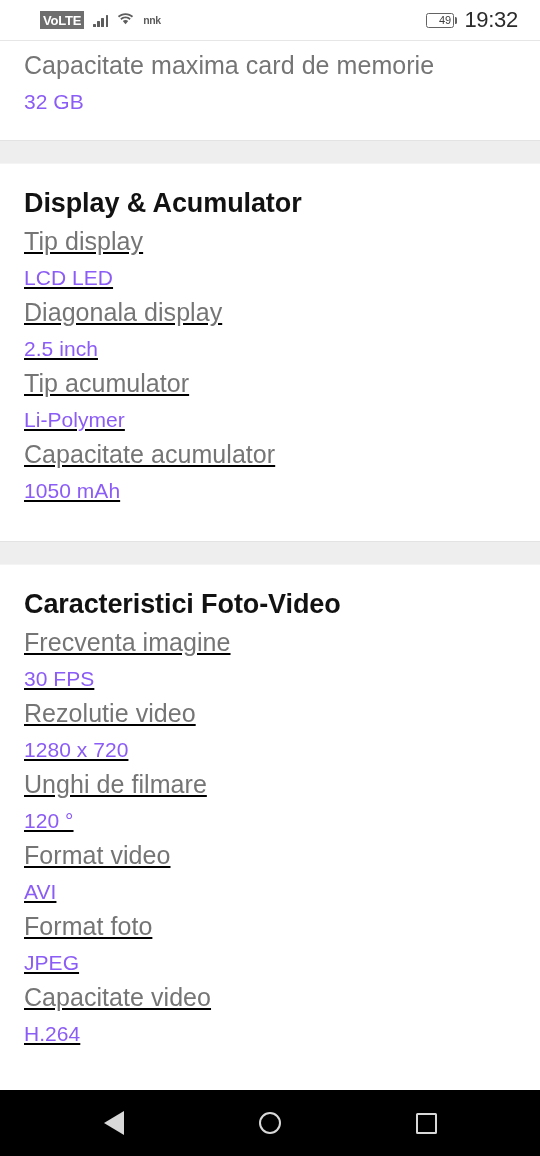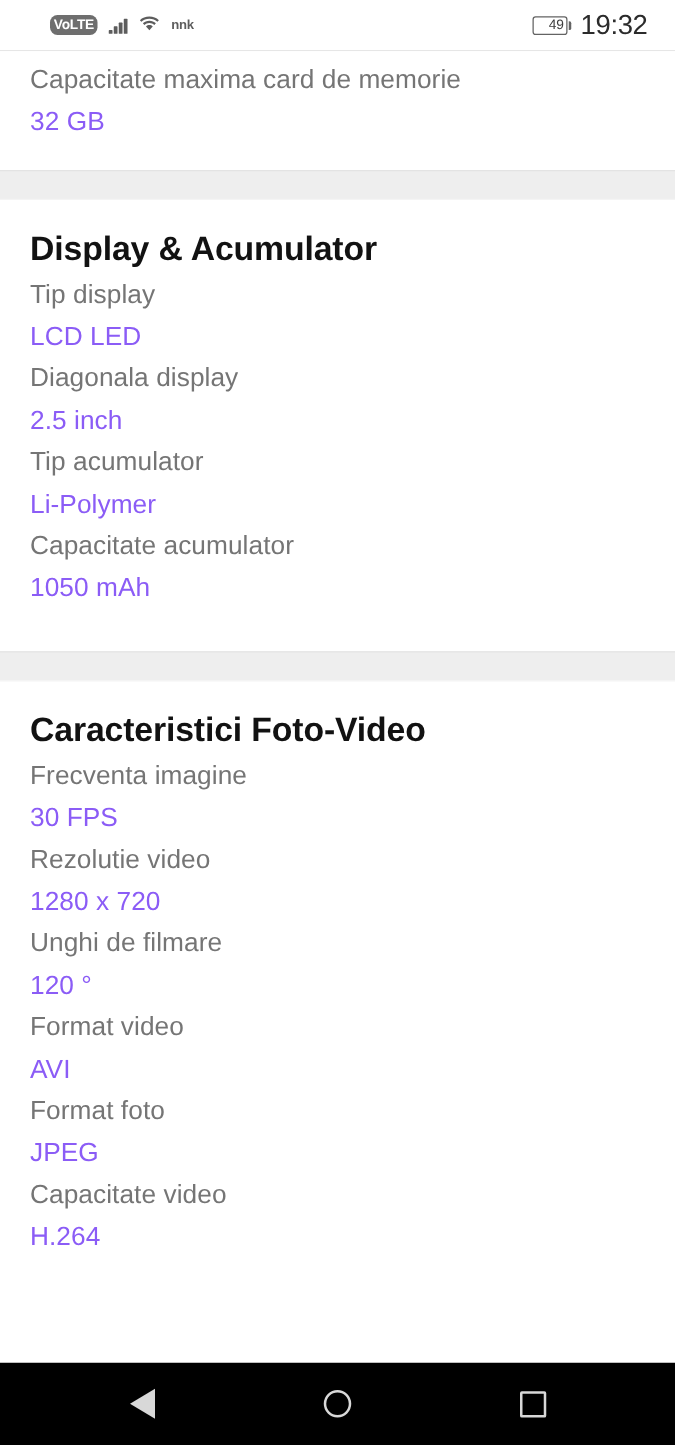--- a/index.html
+++ b/index.html
@@ -44,26 +44,26 @@
   }
   .status-right {
     display: flex;
     align-items: center;
     gap: 7px;
     margin-left: auto;
   }
   .volte-badge {
     background: #6e6e6e;
     color: #ffffff;
-    font-size: 11px;
+    font-size: 13px;
     font-weight: bold;
     letter-spacing: -0.2px;
     line-height: 1;
     padding: 2.5px 3px 2.5px 3px;
-    border-radius: 6px;
+    border-radius: 0;
     font-family: "Liberation Sans", sans-serif;
   }
   .signal-icon {
     display: flex;
     align-items: flex-end;
     gap: 1.5px;
     height: 14px;
   }
   .signal-icon i {
     display: block;
@@ -129,21 +129,21 @@
     position: relative;
   }
 
   .spec-list {
     padding: 0 24px;
   }
   .spec-row {
     padding: 0;
   }
   .spec-label {
-    font-size: 21px;
+    font-size: 25px;
     color: #757575;
     line-height: 1;
     padding-top: 12px;
     letter-spacing: 0.05px;
     white-space: nowrap;
   }
   .spec-value {
     font-size: 21px;
     color: #8b5cf6;
     line-height: 1;
@@ -170,20 +170,21 @@
     font-size: 27px;
     font-weight: bold;
     color: #121212;
     padding: 26px 24px 0 24px;
     line-height: 1;
     letter-spacing: -0.1px;
   }
 
   .section-body {
     padding-bottom: 40px;
+    text-decoration: underline;
   }
 
   
   .nav-bar {
     flex: 0 0 66px;
     height: 66px;
     background: #000000;
     display: flex;
     align-items: center;
     justify-content: center;

